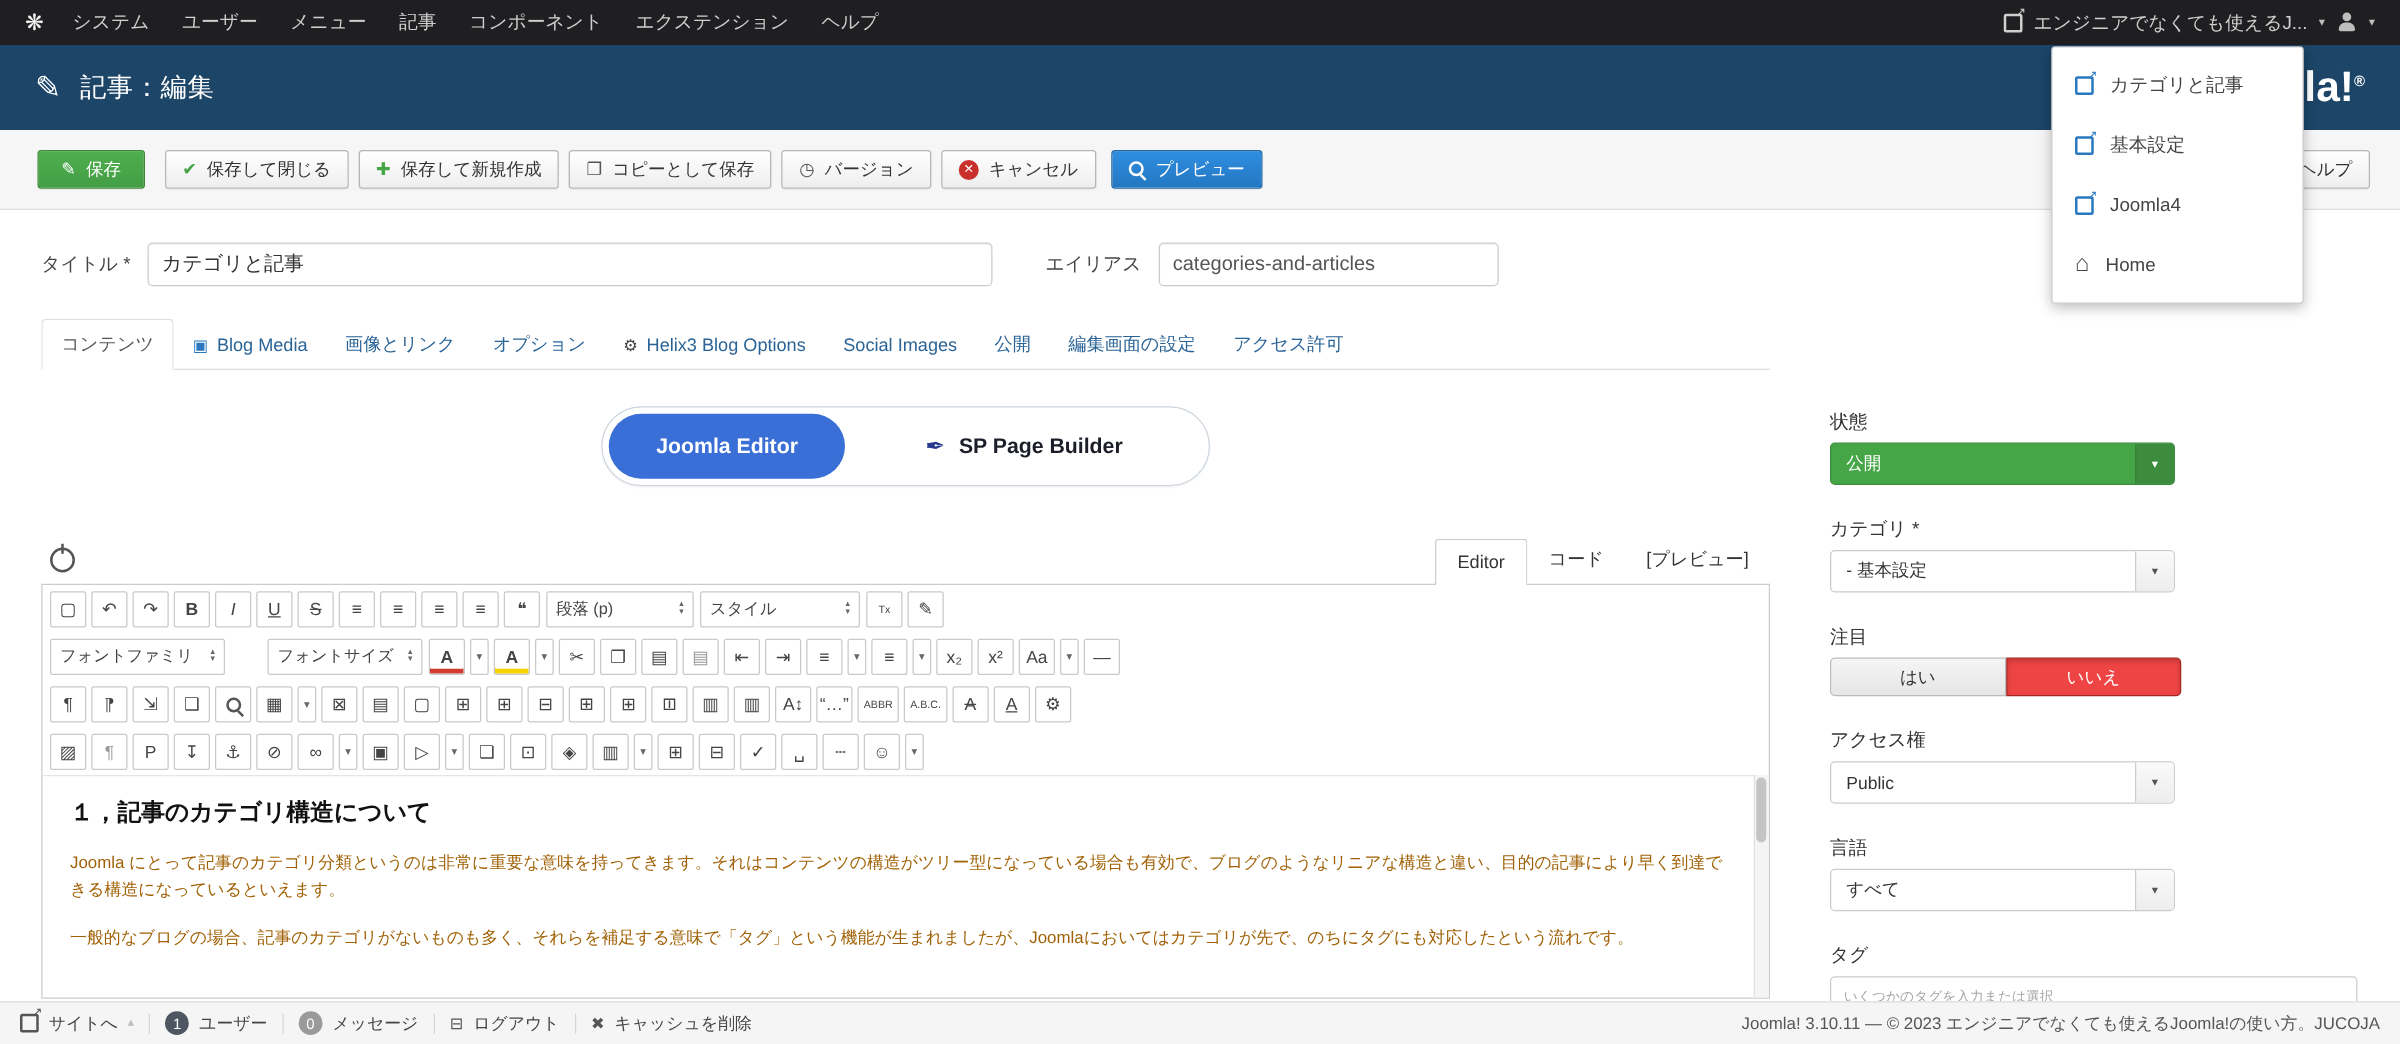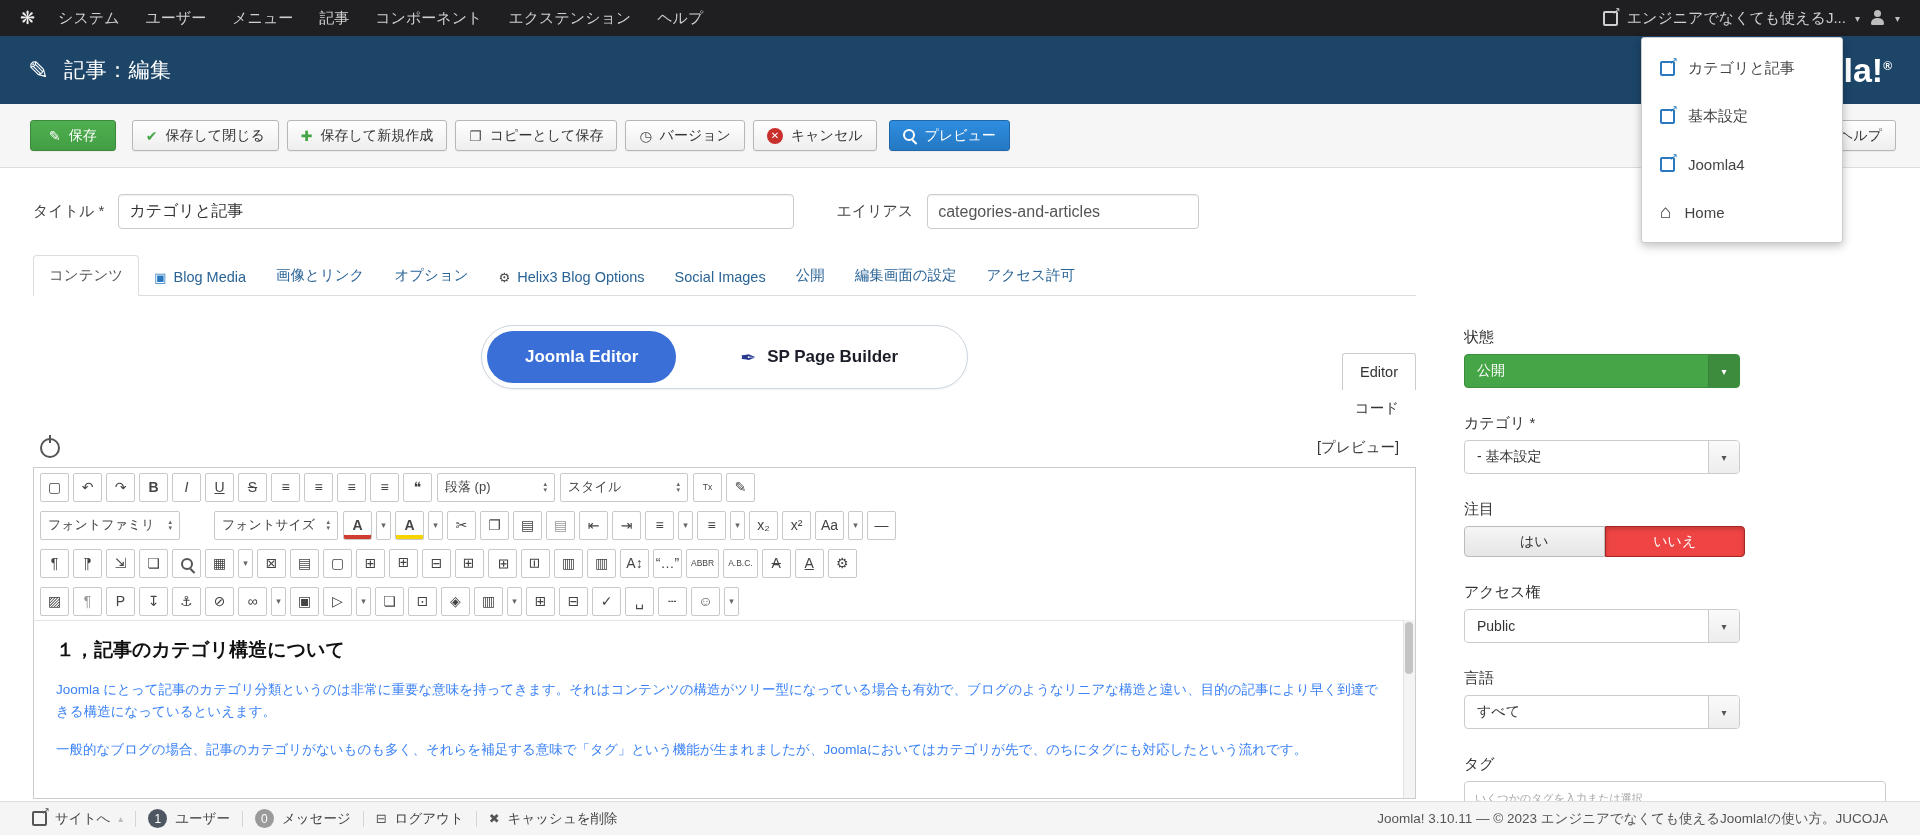--- a/index.html
+++ b/index.html
@@ -99,21 +99,21 @@
              font-size:17px;display:flex;align-items:center;justify-content:center;padding:0 38px;
              cursor:pointer;}
   .sw-sp{flex:1;display:flex;align-items:center;justify-content:center;gap:11px;font-size:17px;
          font-weight:bold;color:#1b1e28;cursor:pointer;}
   .sw-sp-ic{color:#283a8f;font-size:19px;}
 
   
   .editor-head{position:absolute;top:252px;left:33px;width:1383px;height:47px;display:flex;
                align-items:flex-end;box-sizing:border-box;}
   .editor-head .i-power{margin:0 0 9px 7px;}
-  .etabs{margin-left:auto;display:flex;align-items:flex-end;flex-direction:column;}
+  .etabs{margin-left:auto;display:flex;align-items:flex-end;}
   .etab{padding:10px 17px;font-size:14.5px;color:#333;cursor:pointer;}
   .etab.active{background:#fff;border:1px solid #ccc;border-bottom:none;border-radius:3px 3px 0 0;
                margin-bottom:-1px;z-index:2;position:relative;}
 
   
   .editor-box{position:absolute;top:299px;left:33px;width:1383px;height:332px;border:1px solid #ccc;
               background:#fff;box-sizing:border-box;}
   .tb{height:38px;display:flex;align-items:center;gap:5px;padding:0 6px;}
   .tb-seg{display:flex;align-items:center;gap:4px;}
   .tb-btn{min-width:29px;height:29px;box-sizing:border-box;border:1px solid #c9c9c9;border-radius:2px;
@@ -137,21 +137,21 @@
   .tb-select{height:29px;border:1px solid #c9c9c9;border-radius:2px;background:#fff;display:inline-flex;
              align-items:center;justify-content:space-between;padding:0 7px;font-size:13px;color:#444;
              gap:6px;cursor:pointer;box-sizing:border-box;}
   .w-para{min-width:118px;} .w-style{min-width:128px;} .w-ff{min-width:140px;text-align:right;} .w-fsz{min-width:124px;margin-left:29px;}
   .updown{display:flex;flex-direction:column;font-size:7px;line-height:6px;color:#666;}
 
   
   .ed-content{position:absolute;left:0;right:11px;top:152px;bottom:0;overflow:hidden;
               padding:12px 22px;box-sizing:border-box;border-top:1px solid #e6e6e6;}
   .ed-content h2{font-size:19px;font-weight:bold;color:#111;margin:4px 0 12px;}
-  .ed-content p{font-size:13.5px;color:#3b82f6;line-height:1.62;margin:16px 0 13px;}
+  .ed-content p{font-size:13.5px;color:#a16207;line-height:1.62;margin:16px 0 13px;}
   .ed-scroll{position:absolute;right:0;top:152px;bottom:0;width:11px;background:#f4f4f4;
              border-left:1px solid #e2e2e2;}
   .ed-thumb{position:absolute;top:2px;left:1px;width:8px;height:52px;border-radius:4px;background:#c4c4c4;
             cursor:pointer;}
 
   
   .sidebar{position:absolute;left:1464px;top:0;width:424px;padding-top:160px;box-sizing:border-box;}
   .sb-label{font-size:15px;color:#333;margin:0 0 7px;}
   .sb-field{margin-bottom:26px;}
   .sel{width:276px;height:34px;border:1px solid #ccc;border-radius:4px;display:flex;align-items:center;
@@ -169,21 +169,21 @@
   .fbtn-yes{background:linear-gradient(#f5f5f5,#e6e6e6);color:#333;border-radius:4px 0 0 4px;}
   .fbtn-no{background:#ef4444;color:#fff;border-color:#a52722;border-radius:0 4px 4px 0;
            box-shadow:inset 0 2px 4px rgba(0,0,0,.2);}
   .tag-input{width:422px;height:34px;border:1px solid #ccc;border-radius:4px;padding:0 10px;
              font-size:11px;box-sizing:border-box;color:#333;
              font-family:"Liberation Sans","DejaVu Sans",sans-serif;}
   .tag-input::placeholder{color:#a6a6a6;}
 
   
   .statusbar{position:absolute;left:0;right:0;bottom:0;height:34px;background:#f5f5f5;
-             border-top:1px solid #ddd;display:flex;align-items:center;padding:0 32px;
+             border-top:1px solid #ddd;display:flex;align-items:center;padding:0 16px;
              box-sizing:border-box;font-size:13.5px;color:#444;z-index:150;}
   .sb-item{display:flex;align-items:center;gap:8px;cursor:pointer;white-space:nowrap;}
   .sep{width:1px;height:16px;background:#d5d5d5;margin:0 12px;}
   .badge{width:19px;height:19px;border-radius:50%;color:#fff;font-size:12px;display:inline-flex;
          align-items:center;justify-content:center;}
   .badge-dark{background:#4d5661;} .badge-gray{background:#9a9a9a;}
   .sb-ic{color:#555;font-size:13px;}
   .sb-meta{margin-left:auto;color:#555;}
 </style>
 </head>

